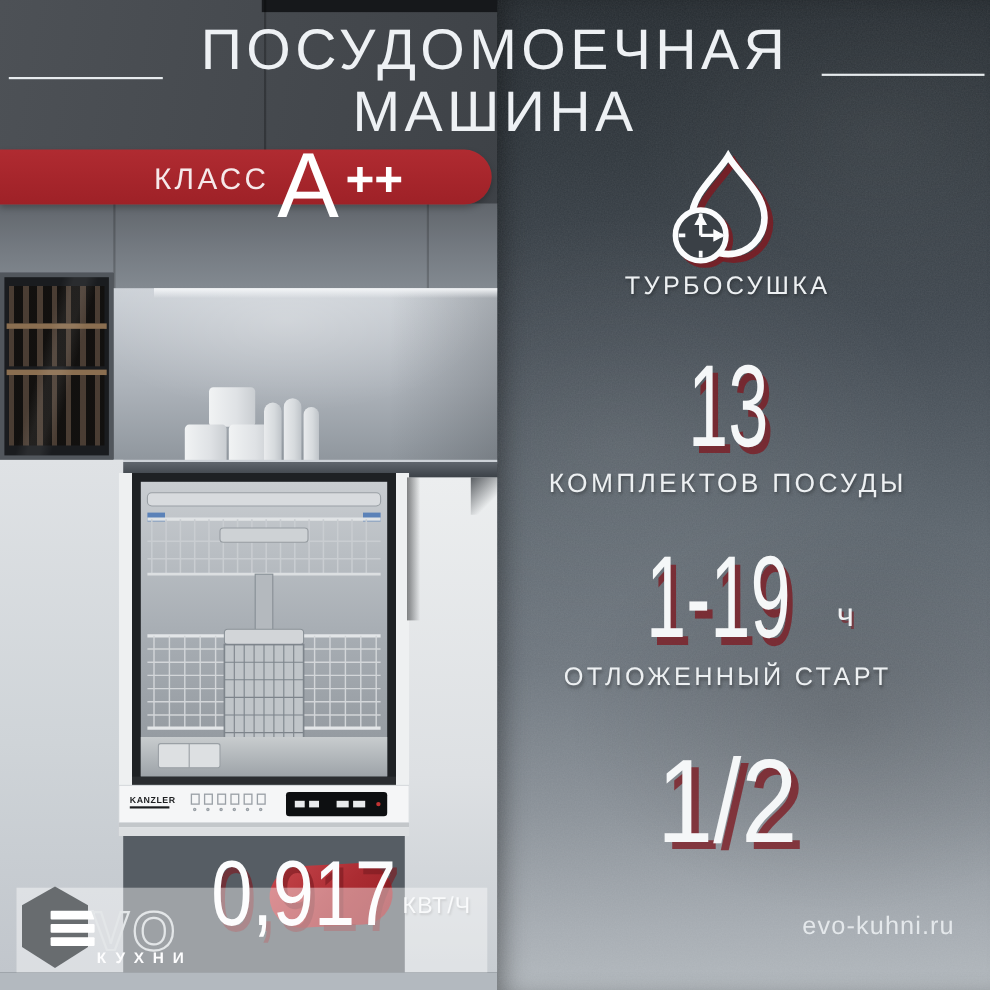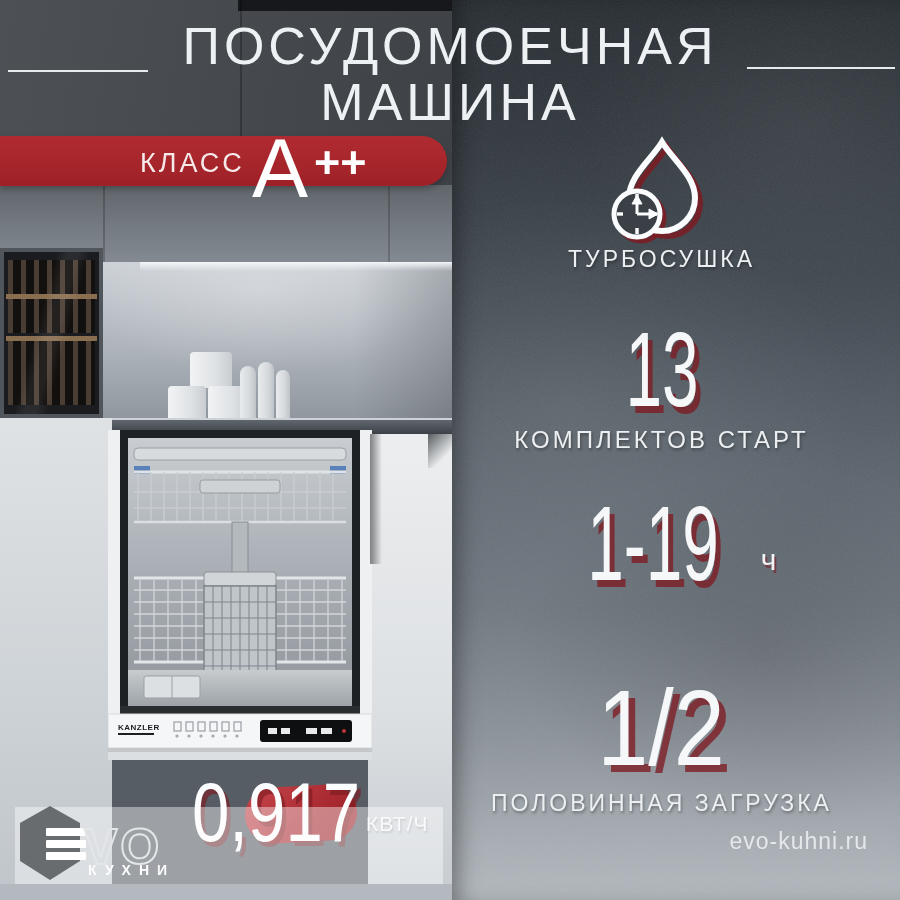--- a/index.html
+++ b/index.html
@@ -302,26 +302,26 @@
           <line x1="30" y1="82" x2="30" y2="72" stroke-width="3"></line>
           <polygon points="25,72 35,72 30,63"></polygon>
           <line x1="30" y1="82" x2="42" y2="82" stroke-width="3"></line>
           <polygon points="42,77 42,87 51,82"></polygon>
         </g>
       </g>
     </svg>
     <div class="centered feat-label lbl-turbo">ТУРБОСУШКА</div>
 
     <div class="centered feat-value val-sets"><span class="squish">13</span></div>
-    <div class="centered feat-label lbl-sets">КОМПЛЕКТОВ СТАРТ</div>
+    <div class="centered feat-label lbl-sets">КОМПЛЕКТОВ ПОСУДЫ</div>
 
     <div class="centered feat-value val-delay"><span class="squish">1-19</span><span class="delay-unit">ч</span></div>
+    <div class="centered feat-label lbl-delay">ОТЛОЖЕННЫЙ СТАРТ</div>
 
     <div class="centered feat-value val-half"><span class="squish-wide">1/2</span></div>
-    <div class="centered feat-label lbl-half">ПОЛОВИННАЯ ЗАГРУЗКА</div>
   </div>
 
   <div class="abs energy-pill"></div>
   <div class="abs energy-value"><span class="squish8">0,917</span></div>
   <div class="abs energy-unit">КВТ/Ч</div>
 
   <div class="abs brand-band"></div>
   <svg class="abs logo-hex-svg" viewBox="0 0 72 82">
     <polygon points="34,2 64,19 64,57 34,76 4,57 4,19" fill="#686c6f"></polygon>
     <g fill="#ffffff">

